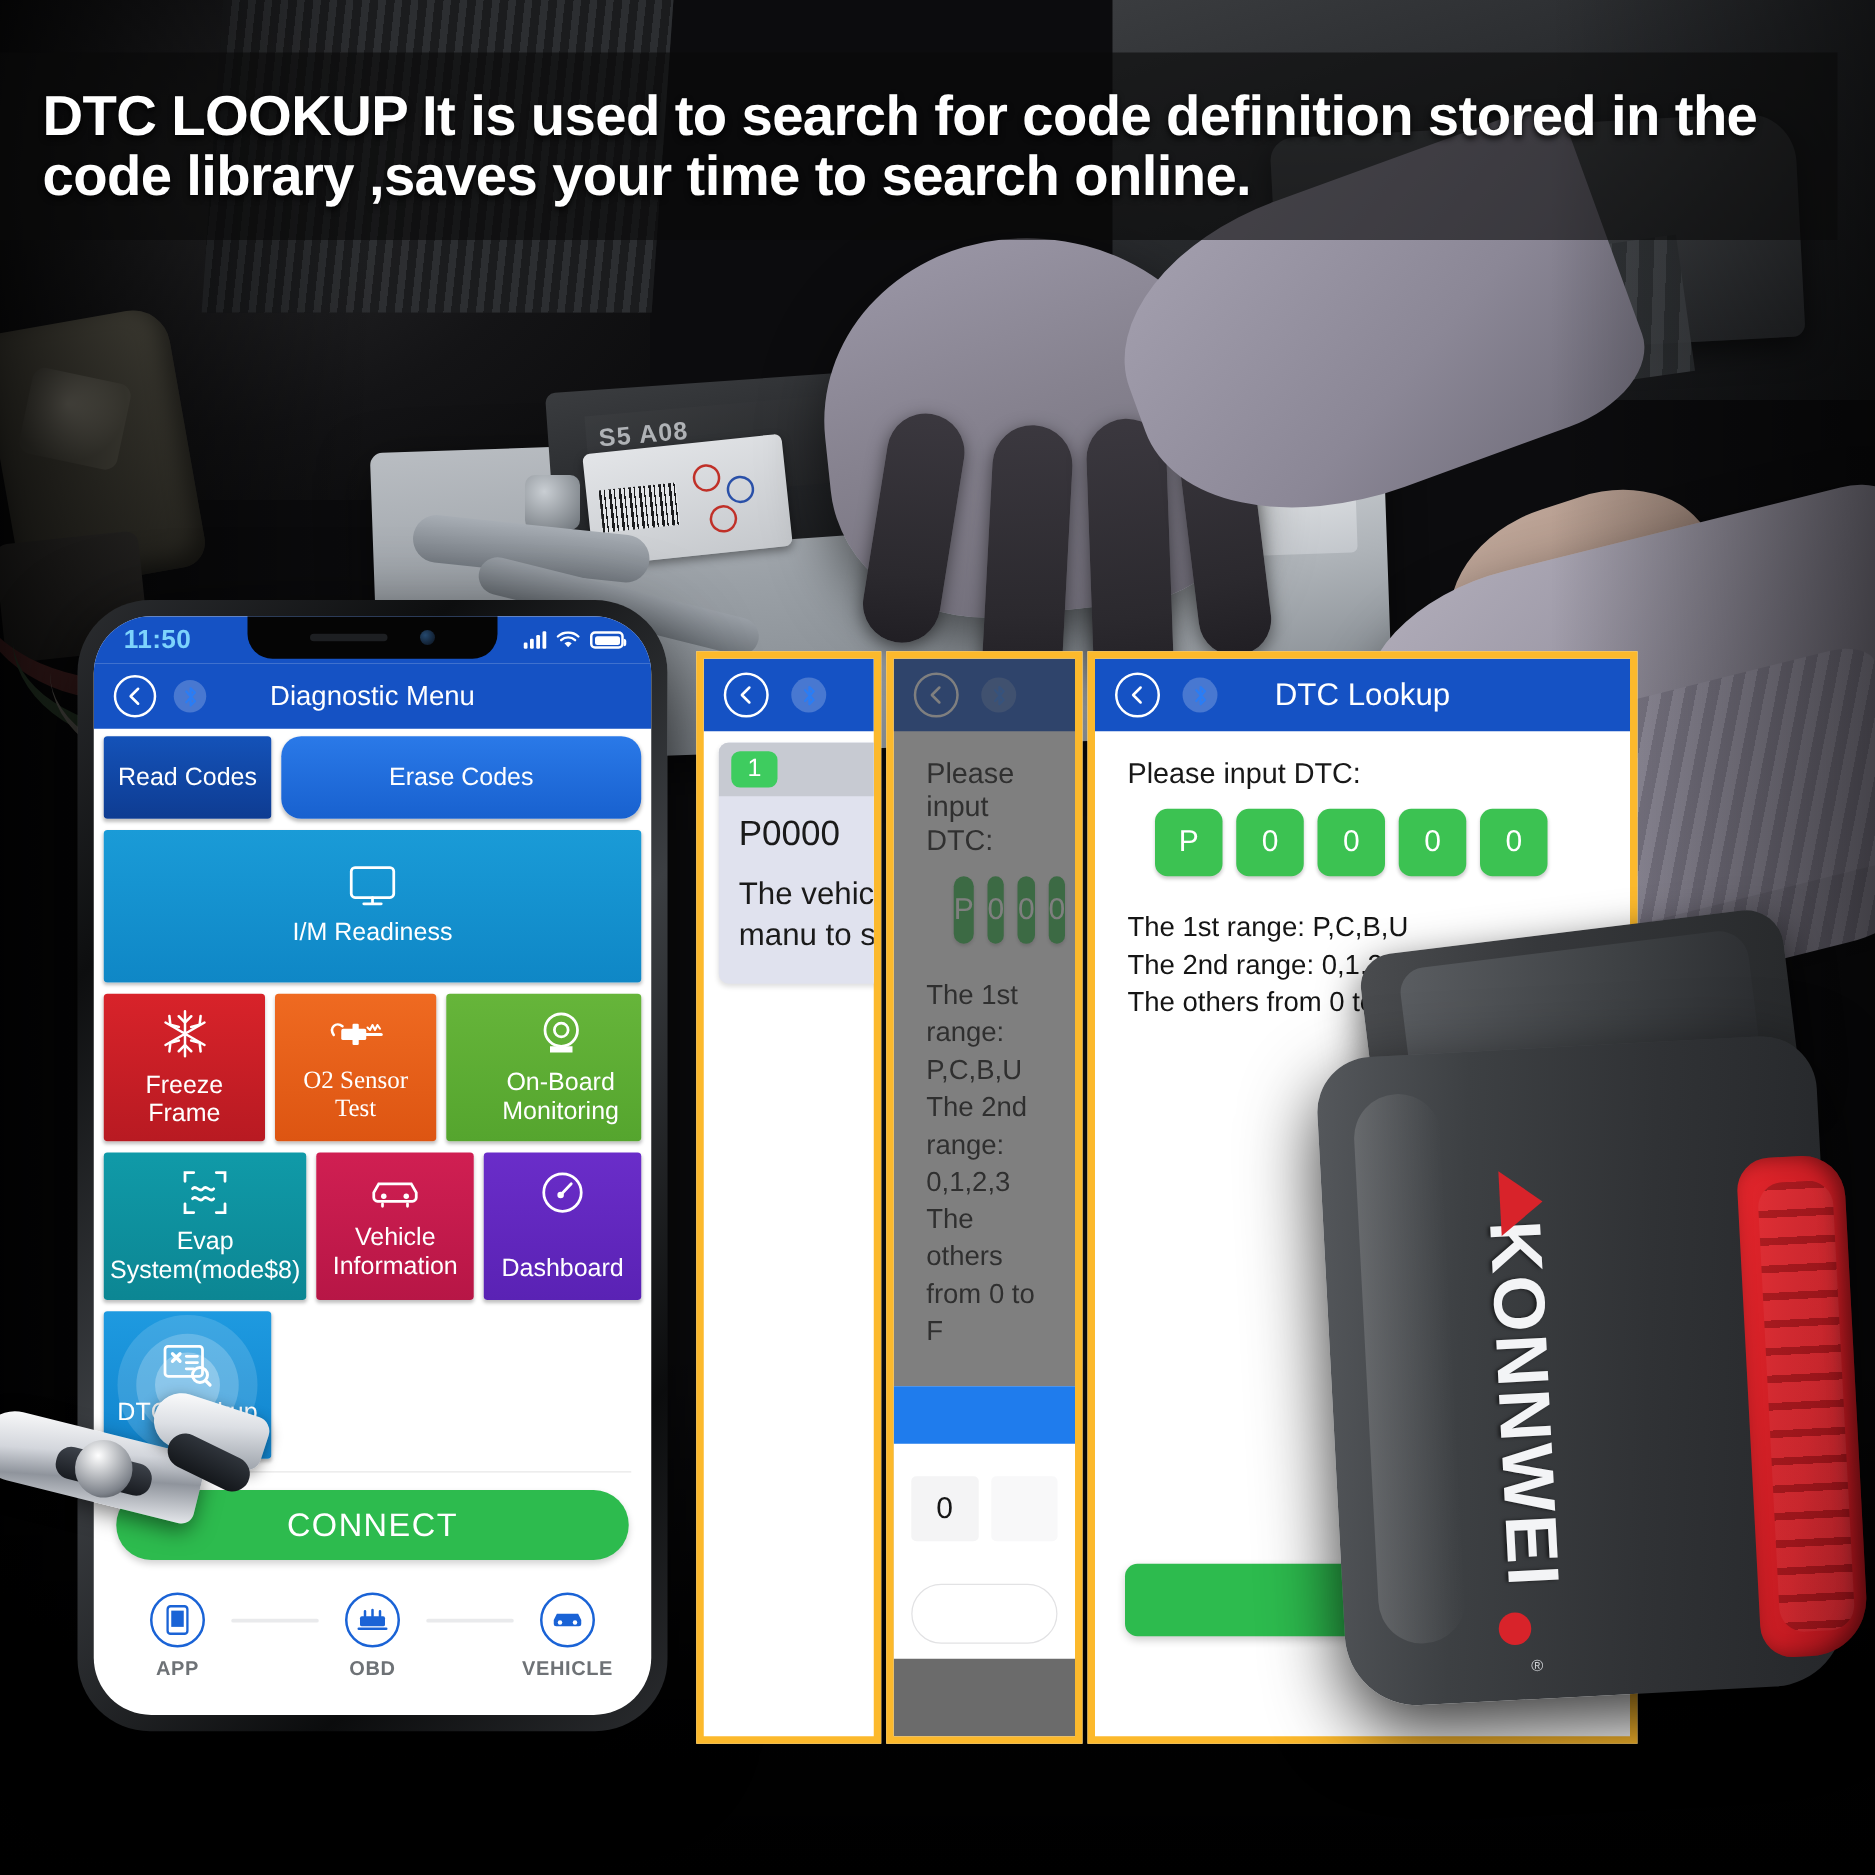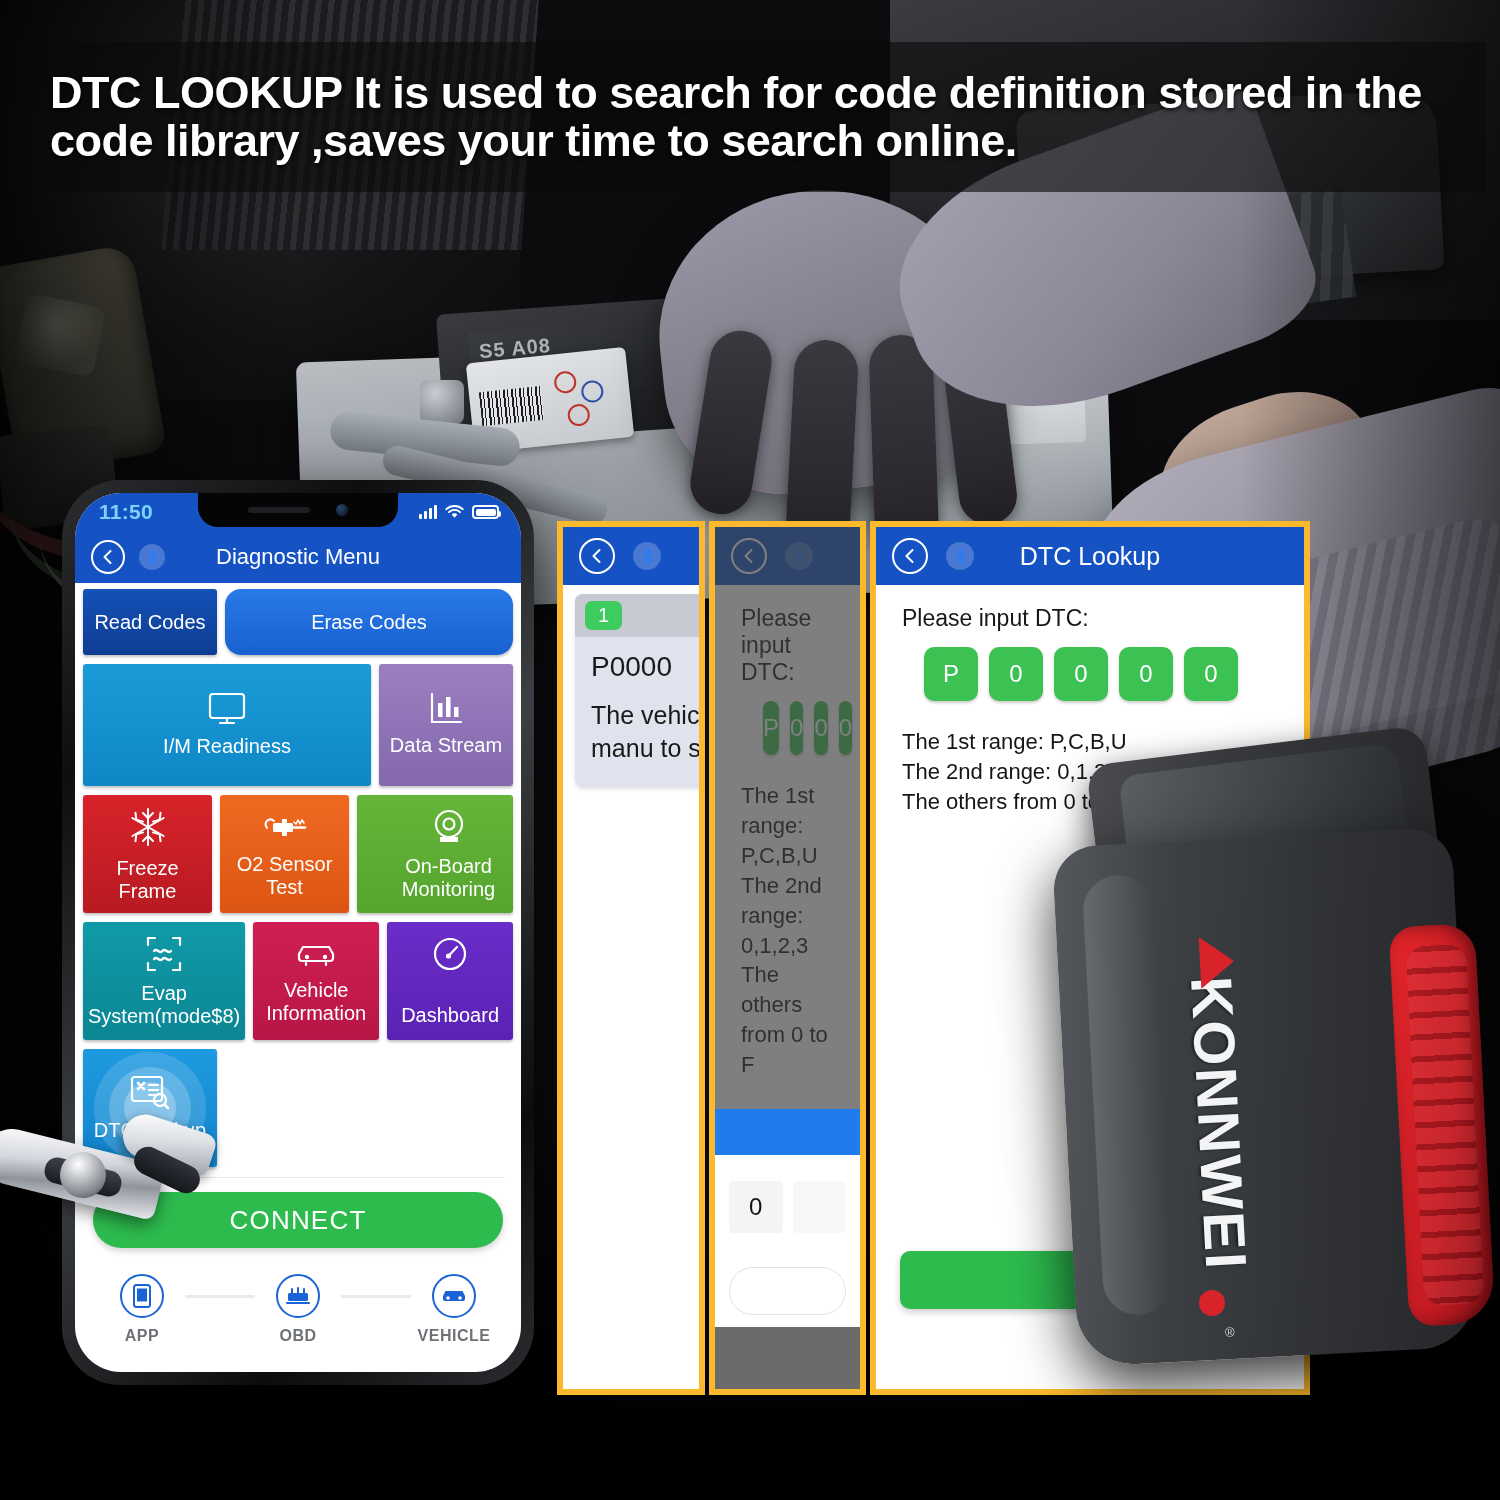--- a/index.html
+++ b/index.html
@@ -200,21 +200,21 @@
     background: linear-gradient(90deg, rgba(0,0,0,.8) 0%, rgba(0,0,0,0) 100%);
   }
   .vig-right {
     right: 0; top: 0; width: 260px; height: 100%;
     background: linear-gradient(270deg, rgba(0,0,0,.55) 0%, rgba(0,0,0,0) 100%);
   }
 
   
   #banner {
     position: absolute;
-    left: 16px; top: 42px; width: 1470px; height: 150px;
+    left: 0; top: 42px; width: 1470px; height: 150px;
     background: rgba(10,10,10,.62);
     display: flex; align-items: center;
   }
   #banner-text {
     color: #fff;
     font-size: 45px;
     font-weight: bold;
     line-height: 1.07;
     padding: 0 22px 0 34px;
     letter-spacing: -0.5px;
@@ -303,21 +303,21 @@
     padding: 5px;
   }
   .tile .tl-icon { margin-bottom: 9px; }
   .tile .tl-icon svg { display: block; }
   .t-read  { width: 134px; height: 66px; background: linear-gradient(180deg,#1452b8,#0e3c92); }
   .t-erase { flex: 1; height: 66px; background: linear-gradient(180deg,#2a79e8,#1861cf); border-radius: 16px; }
   .t-imr   { flex: 1; height: 122px; background: linear-gradient(180deg,#1a9bd7,#0f87c6); }
   .t-ds    { width: 134px; height: 122px; background: linear-gradient(180deg,#9b7fc0,#8468ad); }
   .t-sq    { flex: 1; height: 118px; }
   .t-ff    { background: linear-gradient(180deg,#d8232a,#b81a22); }
-  .t-o2    { background: linear-gradient(180deg,#ef6a21,#dd5512); }
+  .t-o2    { background: linear-gradient(180deg,#ef6a21,#dd5512); font-family: Liberation Serif, serif; }
   .t-ob    { background: linear-gradient(180deg,#66b53a,#55a52e); padding-left: 32px; }
   .t-evap  { background: linear-gradient(180deg,#109aa8,#0c8693); }
   .t-vi    { background: linear-gradient(180deg,#d01f52,#b71646); }
   .t-dash  { background: linear-gradient(180deg,#6a2dc9,#5a22b4); gap: 22px; }
   .t-dtc   { width: 134px; height: 118px; background: linear-gradient(180deg,#1e9ae0,#1184cd); position: relative; }
 
   .connect-sep { height: 1px; background: #e8e8e8; margin: 10px 16px 0 16px; }
   .connect-btn {
     margin: 14px 18px 0 18px; height: 56px;
     background: #2dbb4e; border-radius: 28px;
@@ -655,31 +655,20 @@
 
       <div class="tile-row">
         <div class="tile t-imr">
           <span class="tl-icon">
             <svg width="38" height="34" viewBox="0 0 38 34">
                 <rect x="2" y="2" width="34" height="24" rx="3" stroke="#fff" stroke-width="2.2" fill="none"></rect>
                 <path d="M19 26v5M12 31h14" stroke="#fff" stroke-width="2.2" stroke-linecap="round"></path>
               </svg>
           </span>
           <span>I/M Readiness</span>
-        </div>
-        <div class="tile t-ds">
-          <span class="tl-icon">
-            <svg width="34" height="32" viewBox="0 0 34 32">
-                <path d="M3 1v28h29" stroke="#fff" stroke-width="2.2" fill="none" stroke-linecap="round"></path>
-                <rect x="9" y="10" width="4.5" height="14" fill="#fff"></rect>
-                <rect x="17" y="4" width="4.5" height="20" fill="#fff"></rect>
-                <rect x="25" y="14" width="4.5" height="10" fill="#fff"></rect>
-              </svg>
-          </span>
-          <span>Data Stream</span>
         </div>
       </div>
 
       <div class="tile-row">
         <div class="tile t-sq t-ff">
           <span class="tl-icon">
             <svg width="42" height="42" viewBox="0 0 42 42" stroke="#fff" stroke-width="2" stroke-linecap="round" fill="none">
               <path d="M21 3v36M5.4 12l31.2 18M5.4 30l31.2-18"></path>
               <path d="M16 7l5 5 5-5M16 35l5-5 5 5"></path>
               <path d="M8.5 6.8l.8 7 6.8 1.8M33.5 35.2l-.8-7-6.8-1.8"></path>

